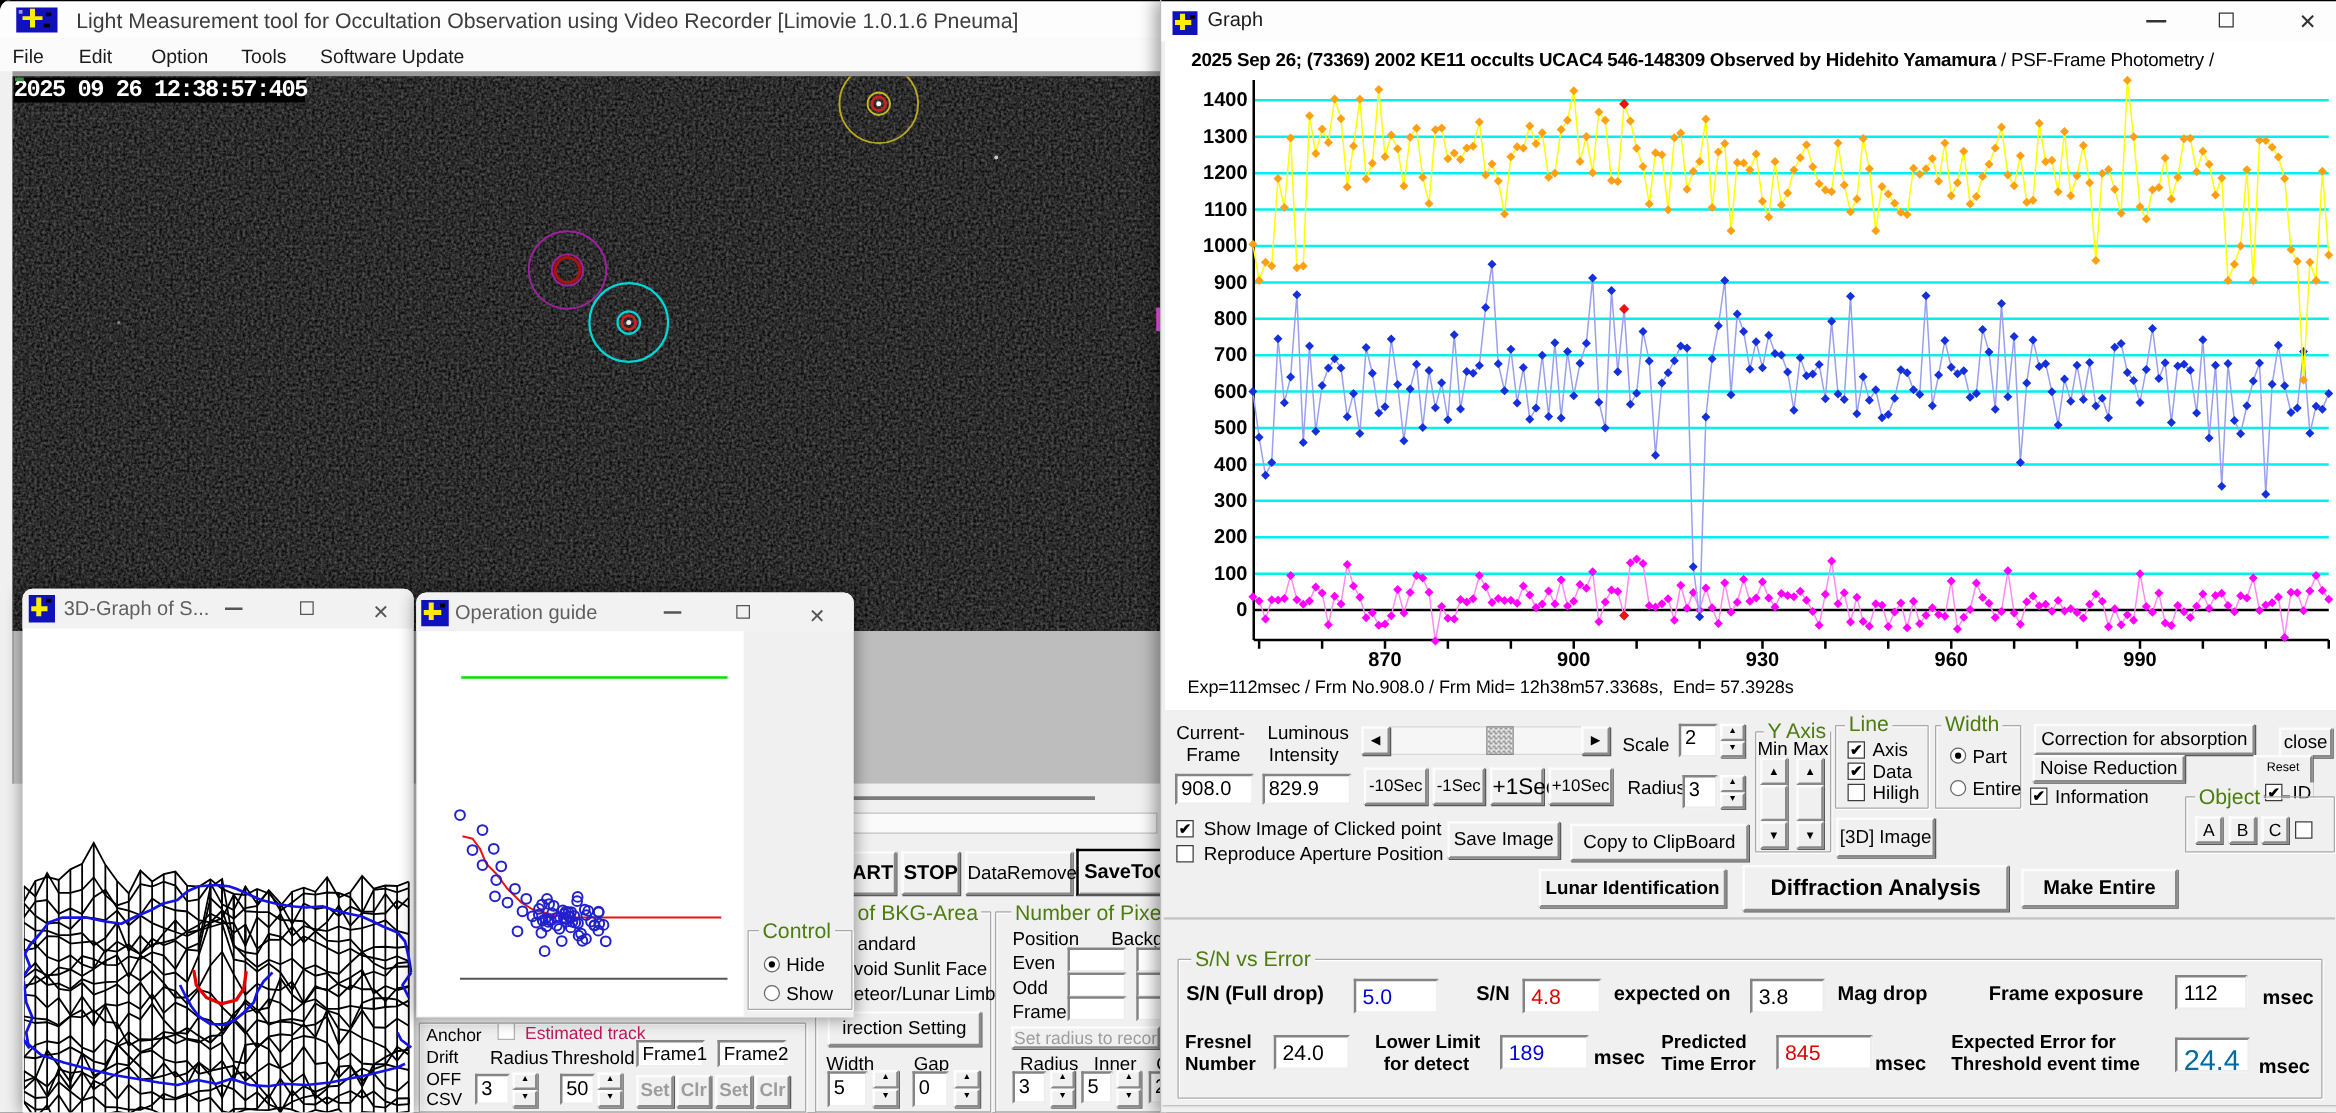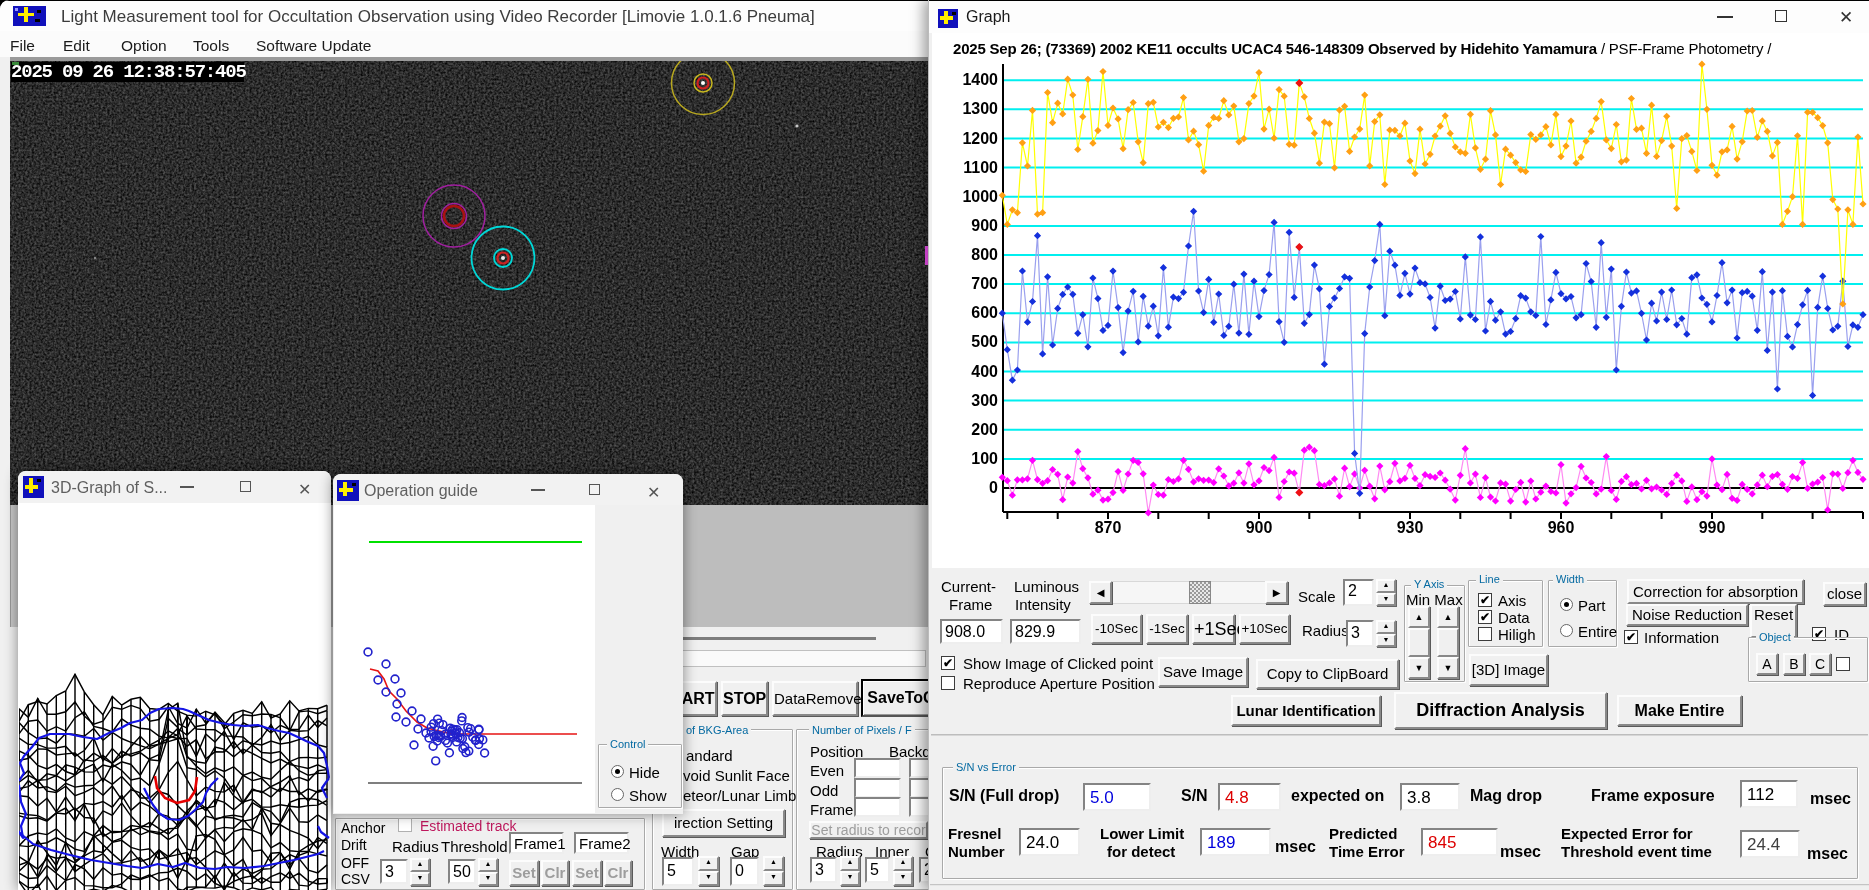--- a/index.html
+++ b/index.html
@@ -1,19 +1,19 @@
 <!DOCTYPE html>
 <html><head><meta charset="utf-8"><style>
 *{margin:0;padding:0;box-sizing:border-box}
 html,body{width:1869px;height:890px;overflow:hidden;background:#000;font-family:"Liberation Sans",sans-serif}
 .abs{position:absolute}
 .btn{position:absolute;background:#f0f0f0;border:2px solid;border-color:#fcfcfc #898989 #898989 #fcfcfc;box-shadow:1px 1px 0 #5a5a5a;text-align:center;color:#000}
 .sunk{position:absolute;background:#fff;border:2px solid;border-color:#848484 #eee #eee #848484;color:#000}
 .grp{position:absolute;border:1px solid #a9a9a9;border-radius:1px;box-shadow:inset 1px 1px 0 #fff,1px 1px 0 #fff}
-.grplab{position:absolute;background:#f0f0f0;padding:0 3px;font-size:11px;color:#0369a1;line-height:15px;white-space:nowrap}
+.grplab{position:absolute;background:#f0f0f0;padding:0 3px;font-size:17px;color:#4d7c0f;line-height:15px;white-space:nowrap}
 .cb{position:absolute;width:14px;height:14px;background:#fff;border:1.5px solid #3c3c3c}
 .ck{position:absolute;font-size:12px;font-weight:bold;color:#000;line-height:10px}
 .rad{position:absolute;width:13px;height:13px;background:#fff;border:1.5px solid #666;border-radius:50%}
 .dot{position:absolute;width:5px;height:5px;background:#000;border-radius:50%;left:2.5px;top:2.5px}
 .lbl{position:absolute;font-size:15px;color:#000;white-space:nowrap}
 .spin{position:absolute;background:#f0f0f0;border:2px solid;border-color:#fdfdfd #8a8a8a #8a8a8a #fdfdfd;box-shadow:1px 1px 0 #666;font-size:7px;text-align:center;color:#000;line-height:8px}
 </style></head><body>
 <div class="abs" style="left:0;top:0;width:1869px;height:890px;background:#f0f0f0;border-radius:9px 0 0 0;overflow:hidden">
     <div class="abs" style="left:0;top:0;width:100%;height:31px;background:#fdfdfd;border-radius:9px 0 0 0"></div>
     <div class="abs" style="left:0;top:31px;width:100%;height:26px;background:#fbfbfb"></div>
@@ -369,20 +369,21 @@
         <path d="M70.3 440.7L73.9 444.3L70.3 447.9L66.7 444.3ZM75.3 444.1L78.9 447.7L75.3 451.3L71.7 447.7ZM80.4 458.6L84.0 462.2L80.4 465.8L76.8 462.2ZM85.4 443.2L89.0 446.8L85.4 450.4L81.8 446.8ZM90.4 443.3L94.0 446.9L90.4 450.5L86.8 446.9ZM95.5 442.2L99.1 445.8L95.5 449.4L91.9 445.8ZM100.5 423.7L104.1 427.3L100.5 430.9L96.9 427.3ZM105.5 443.1L109.1 446.7L105.5 450.3L101.9 446.7ZM110.6 446.7L114.2 450.3L110.6 453.9L107.0 450.3ZM115.6 444.1L119.2 447.7L115.6 451.3L112.0 447.7ZM120.6 432.9L124.2 436.5L120.6 440.1L117.0 436.5ZM125.7 437.7L129.3 441.3L125.7 444.9L122.1 441.3ZM130.7 463.1L134.3 466.7L130.7 470.3L127.1 466.7ZM135.7 440.4L139.3 444.0L135.7 447.6L132.1 444.0ZM140.8 446.5L144.4 450.1L140.8 453.7L137.2 450.1ZM145.8 415.0L149.4 418.6L145.8 422.2L142.2 418.6ZM150.8 432.1L154.4 435.7L150.8 439.3L147.2 435.7ZM155.9 441.2L159.5 444.8L155.9 448.4L152.3 444.8ZM160.9 457.6L164.5 461.2L160.9 464.8L157.3 461.2ZM165.9 453.6L169.5 457.2L165.9 460.8L162.3 457.2ZM171.0 463.5L174.6 467.1L171.0 470.7L167.4 467.1ZM176.0 462.6L179.6 466.2L176.0 469.8L172.4 466.2ZM181.0 456.0L184.6 459.6L181.0 463.2L177.4 459.6ZM186.1 434.9L189.7 438.5L186.1 442.1L182.5 438.5ZM191.1 453.7L194.7 457.3L191.1 460.9L187.5 457.3ZM196.1 437.4L199.7 441.0L196.1 444.6L192.5 441.0ZM201.2 423.7L204.8 427.3L201.2 430.9L197.6 427.3ZM206.2 425.8L209.8 429.4L206.2 433.0L202.6 429.4ZM211.2 437.2L214.8 440.8L211.2 444.4L207.6 440.8ZM216.3 476.2L219.9 479.8L216.3 483.4L212.7 479.8ZM221.3 448.5L224.9 452.1L221.3 455.7L217.7 452.1ZM226.3 457.9L229.9 461.5L226.3 465.1L222.7 461.5ZM231.4 458.6L235.0 462.2L231.4 465.8L227.8 462.2ZM236.4 442.9L240.0 446.5L236.4 450.1L232.8 446.5ZM241.4 444.9L245.0 448.5L241.4 452.1L237.8 448.5ZM246.5 442.3L250.1 445.9L246.5 449.5L242.9 445.9ZM251.5 423.7L255.1 427.3L251.5 430.9L247.9 427.3ZM256.5 432.7L260.1 436.3L256.5 439.9L252.9 436.3ZM261.6 445.3L265.2 448.9L261.6 452.5L258.0 448.9ZM266.6 442.2L270.2 445.8L266.6 449.4L263.0 445.8ZM271.6 443.7L275.2 447.3L271.6 450.9L268.0 447.3ZM276.7 443.5L280.3 447.1L276.7 450.7L273.1 447.1ZM281.7 446.0L285.3 449.6L281.7 453.2L278.1 449.6ZM286.7 432.2L290.3 435.8L286.7 439.4L283.1 435.8ZM291.8 439.4L295.4 443.0L291.8 446.6L288.2 443.0ZM296.8 449.3L300.4 452.9L296.8 456.5L293.2 452.9ZM301.8 446.6L305.4 450.2L301.8 453.8L298.2 450.2ZM306.9 436.2L310.5 439.8L306.9 443.4L303.3 439.8ZM311.9 446.5L315.5 450.1L311.9 453.7L308.3 450.1ZM316.9 427.2L320.5 430.8L316.9 434.4L313.3 430.8ZM322.0 448.2L325.6 451.8L322.0 455.4L318.4 451.8ZM327.0 444.3L330.6 447.9L327.0 451.5L323.4 447.9ZM332.0 430.9L335.6 434.5L332.0 438.1L328.4 434.5ZM337.1 434.0L340.7 437.6L337.1 441.2L333.5 437.6ZM342.1 420.8L345.7 424.4L342.1 428.0L338.5 424.4ZM347.1 460.8L350.7 464.4L347.1 468.0L343.5 464.4ZM352.2 444.9L355.8 448.5L352.2 452.1L348.6 448.5ZM357.2 435.4L360.8 439.0L357.2 442.6L353.6 439.0ZM362.2 436.6L365.8 440.2L362.2 443.8L358.6 440.2ZM367.3 455.8L370.9 459.4L367.3 463.0L363.7 459.4ZM372.3 413.6L375.9 417.2L372.3 420.8L368.7 417.2ZM377.3 410.6L380.9 414.2L377.3 417.8L373.7 414.2ZM382.4 414.1L386.0 417.7L382.4 421.3L378.8 417.7ZM387.4 447.9L391.0 451.5L387.4 455.1L383.8 451.5ZM392.4 449.0L396.0 452.6L392.4 456.2L388.8 452.6ZM397.5 446.3L401.1 449.9L397.5 453.5L393.9 449.9ZM402.5 442.3L406.1 445.9L402.5 449.5L398.9 445.9ZM407.5 459.6L411.1 463.2L407.5 466.8L403.9 463.2ZM412.6 431.6L416.2 435.2L412.6 438.8L409.0 435.2ZM417.6 450.0L421.2 453.6L417.6 457.2L414.0 453.6ZM422.6 437.3L426.2 440.9L422.6 444.5L419.0 440.9ZM427.7 451.3L431.3 454.9L427.7 458.5L424.1 454.9ZM432.7 433.7L436.3 437.3L432.7 440.9L429.1 437.3ZM437.7 449.6L441.3 453.2L437.7 456.8L434.1 453.2ZM442.7 462.2L446.3 465.8L442.7 469.4L439.1 465.8ZM447.8 429.5L451.4 433.1L447.8 436.7L444.2 433.1ZM452.8 453.2L456.4 456.8L452.8 460.4L449.2 456.8ZM457.8 445.1L461.4 448.7L457.8 452.3L454.2 448.7ZM462.9 426.7L466.5 430.3L462.9 433.9L459.3 430.3ZM467.9 444.3L471.5 447.9L467.9 451.5L464.3 447.9ZM472.9 441.8L476.5 445.4L472.9 449.0L469.3 445.4ZM478.0 428.8L481.6 432.4L478.0 436.0L474.4 432.4ZM483.0 441.8L486.6 445.4L483.0 449.0L479.4 445.4ZM488.0 449.0L491.6 452.6L488.0 456.2L484.4 452.6ZM493.1 438.1L496.7 441.7L493.1 445.3L489.5 441.7ZM498.1 439.8L501.7 443.4L498.1 447.0L494.5 443.4ZM503.1 440.8L506.7 444.4L503.1 448.0L499.5 444.4ZM508.2 436.4L511.8 440.0L508.2 443.6L504.6 440.0ZM513.2 443.6L516.8 447.2L513.2 450.8L509.6 447.2ZM518.2 452.6L521.8 456.2L518.2 459.8L514.6 456.2ZM523.3 463.5L526.9 467.1L523.3 470.7L519.7 467.1ZM528.3 438.7L531.9 442.3L528.3 445.9L524.7 442.3ZM533.3 412.1L536.9 415.7L533.3 419.3L529.7 415.7ZM538.4 446.4L542.0 450.0L538.4 453.6L534.8 450.0ZM543.4 437.5L547.0 441.1L543.4 444.7L539.8 441.1ZM548.4 460.9L552.0 464.5L548.4 468.1L544.8 464.5ZM553.5 441.1L557.1 444.7L553.5 448.3L549.9 444.7ZM558.5 460.5L562.1 464.1L558.5 467.7L554.9 464.1ZM563.5 464.4L567.1 468.0L563.5 471.6L559.9 468.0ZM568.6 446.3L572.2 449.9L568.6 453.5L565.0 449.9ZM573.6 447.5L577.2 451.1L573.6 454.7L570.0 451.1ZM578.6 464.5L582.2 468.1L578.6 471.7L575.0 468.1ZM583.7 452.9L587.3 456.5L583.7 460.1L580.1 456.5ZM588.7 445.8L592.3 449.4L588.7 453.0L585.1 449.4ZM593.7 465.5L597.3 469.1L593.7 472.7L590.1 469.1ZM598.8 444.4L602.4 448.0L598.8 451.6L595.2 448.0ZM603.8 462.4L607.4 466.0L603.8 469.6L600.2 466.0ZM608.8 455.6L612.4 459.2L608.8 462.8L605.2 459.2ZM613.9 449.5L617.5 453.1L613.9 456.7L610.3 453.1ZM618.9 454.9L622.5 458.5L618.9 462.1L615.3 458.5ZM623.9 456.4L627.5 460.0L623.9 463.6L620.3 460.0ZM629.0 428.1L632.6 431.7L629.0 435.3L625.4 431.7ZM634.0 466.5L637.6 470.1L634.0 473.7L630.4 470.1ZM639.0 457.2L642.6 460.8L639.0 464.4L635.4 460.8ZM644.1 451.0L647.7 454.6L644.1 458.2L640.5 454.6ZM649.1 429.8L652.7 433.4L649.1 437.0L645.5 433.4ZM654.1 441.4L657.7 445.0L654.1 448.6L650.5 445.0ZM659.2 445.9L662.8 449.5L659.2 453.1L655.6 449.5ZM664.2 457.3L667.8 460.9L664.2 464.5L660.6 460.9ZM669.2 452.5L672.8 456.1L669.2 459.7L665.6 456.1ZM674.3 420.0L677.9 423.6L674.3 427.2L670.7 423.6ZM679.3 453.8L682.9 457.4L679.3 461.0L675.7 457.4ZM684.3 462.8L687.9 466.4L684.3 470.0L680.7 466.4ZM689.4 444.8L693.0 448.4L689.4 452.0L685.8 448.4ZM694.4 440.1L698.0 443.7L694.4 447.3L690.8 443.7ZM699.4 448.0L703.0 451.6L699.4 455.2L695.8 451.6ZM704.5 446.8L708.1 450.4L704.5 454.0L700.9 450.4ZM709.5 452.4L713.1 456.0L709.5 459.6L705.9 456.0ZM714.5 443.7L718.1 447.3L714.5 450.9L710.9 447.3ZM719.6 452.2L723.2 455.8L719.6 459.4L716.0 455.8ZM724.6 450.4L728.2 454.0L724.6 457.6L721.0 454.0ZM729.6 453.4L733.2 457.0L729.6 460.6L726.0 457.0ZM734.7 457.8L738.3 461.4L734.7 465.0L731.1 461.4ZM739.7 446.8L743.3 450.4L739.7 454.0L736.1 450.4ZM744.7 438.6L748.3 442.2L744.7 445.8L741.1 442.2ZM749.8 444.3L753.4 447.9L749.8 451.5L746.2 447.9ZM754.8 464.8L758.4 468.4L754.8 472.0L751.2 468.4ZM759.8 450.3L763.4 453.9L759.8 457.5L756.2 453.9ZM764.9 463.1L768.5 466.7L764.9 470.3L761.3 466.7ZM769.9 455.1L773.5 458.7L769.9 462.3L766.3 458.7ZM774.9 459.5L778.5 463.1L774.9 466.7L771.3 463.1ZM780.0 422.3L783.6 425.9L780.0 429.5L776.4 425.9ZM785.0 448.5L788.6 452.1L785.0 455.7L781.4 452.1ZM790.0 453.1L793.6 456.7L790.0 460.3L786.4 456.7ZM795.1 437.8L798.7 441.4L795.1 445.0L791.5 441.4ZM800.1 461.7L803.7 465.3L800.1 468.9L796.5 465.3ZM805.1 463.8L808.7 467.4L805.1 471.0L801.5 467.4ZM810.2 447.8L813.8 451.4L810.2 455.0L806.6 451.4ZM815.2 452.8L818.8 456.4L815.2 460.0L811.6 456.4ZM820.2 457.3L823.8 460.9L820.2 464.5L816.6 460.9ZM825.3 448.3L828.9 451.9L825.3 455.5L821.7 451.9ZM830.3 438.6L833.9 442.2L830.3 445.8L826.7 442.2ZM835.3 450.1L838.9 453.7L835.3 457.3L831.7 453.7ZM840.4 439.7L844.0 443.3L840.4 446.9L836.8 443.3ZM845.4 438.0L849.0 441.6L845.4 445.2L841.8 441.6ZM850.4 447.7L854.0 451.3L850.4 454.9L846.8 451.3ZM855.5 452.7L859.1 456.3L855.5 459.9L851.9 456.3ZM860.5 439.9L864.1 443.5L860.5 447.1L856.9 443.5ZM865.5 441.7L869.1 445.3L865.5 448.9L861.9 445.3ZM870.6 425.8L874.2 429.4L870.6 433.0L867.0 429.4ZM875.6 451.8L879.2 455.4L875.6 459.0L872.0 455.4ZM880.6 447.4L884.2 451.0L880.6 454.6L877.0 451.0ZM885.7 445.6L889.3 449.2L885.7 452.8L882.1 449.2ZM890.7 440.9L894.3 444.5L890.7 448.1L887.1 444.5ZM895.7 473.3L899.3 476.9L895.7 480.5L892.1 476.9ZM900.8 437.2L904.4 440.8L900.8 444.4L897.2 440.8ZM905.8 437.5L909.4 441.1L905.8 444.7L902.2 441.1ZM910.8 451.9L914.4 455.5L910.8 459.1L907.2 455.5ZM915.9 436.1L919.5 439.7L915.9 443.3L912.3 439.7ZM920.9 423.7L924.5 427.3L920.9 430.9L917.3 427.3ZM925.9 435.8L929.5 439.4L925.9 443.0L922.3 439.4ZM931.0 442.7L934.6 446.3L931.0 449.9L927.4 446.3Z" fill="#ff00ff"></path>
         <polyline points="70.3,280.2 75.3,316.7 80.4,347.2 85.4,337.0 90.4,238.0 95.5,289.2 100.5,268.5 105.5,202.7 110.6,320.9 115.6,243.8 120.6,312.0 125.7,275.4 130.7,261.4 135.7,254.0 140.8,261.3 145.8,300.3 150.8,281.7 155.9,313.8 160.9,245.0 165.9,265.6 171.0,297.4 176.0,292.4 181.0,238.1 186.1,274.6 191.1,319.6 196.1,278.1 201.2,258.3 206.2,308.9 211.2,263.3 216.3,293.2 221.3,273.2 226.3,302.8 231.4,234.7 236.4,294.2 241.4,264.1 246.5,265.6 251.5,259.3 256.5,213.0 261.6,178.3 266.6,258.0 271.6,279.6 276.7,246.4 281.7,289.3 286.7,261.0 291.8,302.4 296.8,293.4 301.8,251.2 306.9,300.1 311.9,241.1 316.9,301.3 322.0,248.2 327.0,283.6 332.0,257.6 337.1,241.6 342.1,189.4 347.1,288.7 352.2,309.3 357.2,199.3 362.2,264.4 367.3,214.1 372.3,290.3 377.3,281.6 382.4,232.1 387.4,255.8 392.4,331.2 397.5,273.4 402.5,265.1 407.5,255.5 412.6,243.8 417.6,245.3 422.6,420.4 427.7,460.3 432.7,300.6 437.7,254.0 442.7,227.6 447.8,191.4 452.8,282.7 457.8,218.2 462.9,232.2 467.9,262.4 472.9,240.3 478.0,261.1 483.0,235.1 488.0,249.7 493.1,250.9 498.1,264.5 503.1,295.1 508.2,253.2 513.2,267.5 518.2,266.1 523.3,258.5 528.3,286.0 533.3,223.9 538.4,282.1 543.4,286.5 548.4,203.9 553.5,298.0 558.5,268.4 563.5,287.2 568.6,278.8 573.6,301.1 578.6,298.5 583.7,285.6 588.7,262.7 593.7,265.1 598.8,278.8 603.8,282.5 608.8,203.5 613.9,291.5 618.9,266.9 623.9,239.4 629.0,260.7 634.0,265.9 639.0,263.5 644.1,284.8 649.1,281.7 654.1,230.5 659.2,248.5 664.2,294.3 669.2,209.7 674.3,284.3 679.3,236.1 684.3,337.0 689.4,273.3 694.4,239.0 699.4,260.1 704.5,257.9 709.5,280.3 714.5,307.0 719.6,270.2 724.6,288.0 729.6,259.1 734.7,286.5 739.7,257.0 744.7,291.8 749.8,285.5 754.8,301.2 759.8,244.7 764.9,241.8 769.9,265.0 774.9,271.3 780.0,288.9 785.0,262.5 790.0,229.7 795.1,269.8 800.1,257.1 805.1,305.0 810.2,259.7 815.2,258.4 820.2,263.2 825.3,297.3 830.3,238.7 835.3,317.4 840.4,259.1 845.4,356.0 850.4,257.7 855.5,303.4 860.5,314.0 865.5,291.6 870.6,271.8 875.6,257.4 880.6,362.4 885.7,274.4 890.7,243.2 895.7,275.5 900.8,297.0 905.8,293.3 910.8,248.2 915.9,313.5 920.9,291.9 925.9,294.3 931.0,281.7" fill="none" stroke="#9aa0ee" stroke-width="1.2"></polyline>
         <path d="M70.3 276.6L73.9 280.2L70.3 283.8L66.7 280.2ZM75.3 313.1L78.9 316.7L75.3 320.3L71.7 316.7ZM80.4 343.6L84.0 347.2L80.4 350.8L76.8 347.2ZM85.4 333.4L89.0 337.0L85.4 340.6L81.8 337.0ZM90.4 234.4L94.0 238.0L90.4 241.6L86.8 238.0ZM95.5 285.6L99.1 289.2L95.5 292.8L91.9 289.2ZM100.5 264.9L104.1 268.5L100.5 272.1L96.9 268.5ZM105.5 199.1L109.1 202.7L105.5 206.3L101.9 202.7ZM110.6 317.3L114.2 320.9L110.6 324.5L107.0 320.9ZM115.6 240.2L119.2 243.8L115.6 247.4L112.0 243.8ZM120.6 308.4L124.2 312.0L120.6 315.6L117.0 312.0ZM125.7 271.8L129.3 275.4L125.7 279.0L122.1 275.4ZM130.7 257.8L134.3 261.4L130.7 265.0L127.1 261.4ZM135.7 250.4L139.3 254.0L135.7 257.6L132.1 254.0ZM140.8 257.7L144.4 261.3L140.8 264.9L137.2 261.3ZM145.8 296.7L149.4 300.3L145.8 303.9L142.2 300.3ZM150.8 278.1L154.4 281.7L150.8 285.3L147.2 281.7ZM155.9 310.2L159.5 313.8L155.9 317.4L152.3 313.8ZM160.9 241.4L164.5 245.0L160.9 248.6L157.3 245.0ZM165.9 262.0L169.5 265.6L165.9 269.2L162.3 265.6ZM171.0 293.8L174.6 297.4L171.0 301.0L167.4 297.4ZM176.0 288.8L179.6 292.4L176.0 296.0L172.4 292.4ZM181.0 234.5L184.6 238.1L181.0 241.7L177.4 238.1ZM186.1 271.0L189.7 274.6L186.1 278.2L182.5 274.6ZM191.1 316.0L194.7 319.6L191.1 323.2L187.5 319.6ZM196.1 274.5L199.7 278.1L196.1 281.7L192.5 278.1ZM201.2 254.7L204.8 258.3L201.2 261.9L197.6 258.3ZM206.2 305.3L209.8 308.9L206.2 312.5L202.6 308.9ZM211.2 259.7L214.8 263.3L211.2 266.9L207.6 263.3ZM216.3 289.6L219.9 293.2L216.3 296.8L212.7 293.2ZM221.3 269.6L224.9 273.2L221.3 276.8L217.7 273.2ZM226.3 299.2L229.9 302.8L226.3 306.4L222.7 302.8ZM231.4 231.1L235.0 234.7L231.4 238.3L227.8 234.7ZM236.4 290.6L240.0 294.2L236.4 297.8L232.8 294.2ZM241.4 260.5L245.0 264.1L241.4 267.7L237.8 264.1ZM246.5 262.0L250.1 265.6L246.5 269.2L242.9 265.6ZM251.5 255.7L255.1 259.3L251.5 262.9L247.9 259.3ZM256.5 209.4L260.1 213.0L256.5 216.6L252.9 213.0ZM261.6 174.7L265.2 178.3L261.6 181.9L258.0 178.3ZM266.6 254.4L270.2 258.0L266.6 261.6L263.0 258.0ZM271.6 276.0L275.2 279.6L271.6 283.2L268.0 279.6ZM276.7 242.8L280.3 246.4L276.7 250.0L273.1 246.4ZM281.7 285.7L285.3 289.3L281.7 292.9L278.1 289.3ZM286.7 257.4L290.3 261.0L286.7 264.6L283.1 261.0ZM291.8 298.8L295.4 302.4L291.8 306.0L288.2 302.4ZM296.8 289.8L300.4 293.4L296.8 297.0L293.2 293.4ZM301.8 247.6L305.4 251.2L301.8 254.8L298.2 251.2ZM306.9 296.5L310.5 300.1L306.9 303.7L303.3 300.1ZM311.9 237.5L315.5 241.1L311.9 244.7L308.3 241.1ZM316.9 297.7L320.5 301.3L316.9 304.9L313.3 301.3ZM322.0 244.6L325.6 248.2L322.0 251.8L318.4 248.2ZM327.0 280.0L330.6 283.6L327.0 287.2L323.4 283.6ZM332.0 254.0L335.6 257.6L332.0 261.2L328.4 257.6ZM337.1 238.0L340.7 241.6L337.1 245.2L333.5 241.6ZM342.1 185.8L345.7 189.4L342.1 193.0L338.5 189.4ZM347.1 285.1L350.7 288.7L347.1 292.3L343.5 288.7ZM352.2 305.7L355.8 309.3L352.2 312.9L348.6 309.3ZM357.2 195.7L360.8 199.3L357.2 202.9L353.6 199.3ZM362.2 260.8L365.8 264.4L362.2 268.0L358.6 264.4ZM367.3 210.5L370.9 214.1L367.3 217.7L363.7 214.1ZM372.3 286.7L375.9 290.3L372.3 293.9L368.7 290.3ZM377.3 278.0L380.9 281.6L377.3 285.2L373.7 281.6ZM382.4 228.5L386.0 232.1L382.4 235.7L378.8 232.1ZM387.4 252.2L391.0 255.8L387.4 259.4L383.8 255.8ZM392.4 327.6L396.0 331.2L392.4 334.8L388.8 331.2ZM397.5 269.8L401.1 273.4L397.5 277.0L393.9 273.4ZM402.5 261.5L406.1 265.1L402.5 268.7L398.9 265.1ZM407.5 251.9L411.1 255.5L407.5 259.1L403.9 255.5ZM412.6 240.2L416.2 243.8L412.6 247.4L409.0 243.8ZM417.6 241.7L421.2 245.3L417.6 248.9L414.0 245.3ZM422.6 416.8L426.2 420.4L422.6 424.0L419.0 420.4ZM427.7 456.7L431.3 460.3L427.7 463.9L424.1 460.3ZM432.7 297.0L436.3 300.6L432.7 304.2L429.1 300.6ZM437.7 250.4L441.3 254.0L437.7 257.6L434.1 254.0ZM442.7 224.0L446.3 227.6L442.7 231.2L439.1 227.6ZM447.8 187.8L451.4 191.4L447.8 195.0L444.2 191.4ZM452.8 279.1L456.4 282.7L452.8 286.3L449.2 282.7ZM457.8 214.6L461.4 218.2L457.8 221.8L454.2 218.2ZM462.9 228.6L466.5 232.2L462.9 235.8L459.3 232.2ZM467.9 258.8L471.5 262.4L467.9 266.0L464.3 262.4ZM472.9 236.7L476.5 240.3L472.9 243.9L469.3 240.3ZM478.0 257.5L481.6 261.1L478.0 264.7L474.4 261.1ZM483.0 231.5L486.6 235.1L483.0 238.7L479.4 235.1ZM488.0 246.1L491.6 249.7L488.0 253.3L484.4 249.7ZM493.1 247.3L496.7 250.9L493.1 254.5L489.5 250.9ZM498.1 260.9L501.7 264.5L498.1 268.1L494.5 264.5ZM503.1 291.5L506.7 295.1L503.1 298.7L499.5 295.1ZM508.2 249.6L511.8 253.2L508.2 256.8L504.6 253.2ZM513.2 263.9L516.8 267.5L513.2 271.1L509.6 267.5ZM518.2 262.5L521.8 266.1L518.2 269.7L514.6 266.1ZM523.3 254.9L526.9 258.5L523.3 262.1L519.7 258.5ZM528.3 282.4L531.9 286.0L528.3 289.6L524.7 286.0ZM533.3 220.3L536.9 223.9L533.3 227.5L529.7 223.9ZM538.4 278.5L542.0 282.1L538.4 285.7L534.8 282.1ZM543.4 282.9L547.0 286.5L543.4 290.1L539.8 286.5ZM548.4 200.3L552.0 203.9L548.4 207.5L544.8 203.9ZM553.5 294.4L557.1 298.0L553.5 301.6L549.9 298.0ZM558.5 264.8L562.1 268.4L558.5 272.0L554.9 268.4ZM563.5 283.6L567.1 287.2L563.5 290.8L559.9 287.2ZM568.6 275.2L572.2 278.8L568.6 282.4L565.0 278.8ZM573.6 297.5L577.2 301.1L573.6 304.7L570.0 301.1ZM578.6 294.9L582.2 298.5L578.6 302.1L575.0 298.5ZM583.7 282.0L587.3 285.6L583.7 289.2L580.1 285.6ZM588.7 259.1L592.3 262.7L588.7 266.3L585.1 262.7ZM593.7 261.5L597.3 265.1L593.7 268.7L590.1 265.1ZM598.8 275.2L602.4 278.8L598.8 282.4L595.2 278.8ZM603.8 278.9L607.4 282.5L603.8 286.1L600.2 282.5ZM608.8 199.9L612.4 203.5L608.8 207.1L605.2 203.5ZM613.9 287.9L617.5 291.5L613.9 295.1L610.3 291.5ZM618.9 263.3L622.5 266.9L618.9 270.5L615.3 266.9ZM623.9 235.8L627.5 239.4L623.9 243.0L620.3 239.4ZM629.0 257.1L632.6 260.7L629.0 264.3L625.4 260.7ZM634.0 262.3L637.6 265.9L634.0 269.5L630.4 265.9ZM639.0 259.9L642.6 263.5L639.0 267.1L635.4 263.5ZM644.1 281.2L647.7 284.8L644.1 288.4L640.5 284.8ZM649.1 278.1L652.7 281.7L649.1 285.3L645.5 281.7ZM654.1 226.9L657.7 230.5L654.1 234.1L650.5 230.5ZM659.2 244.9L662.8 248.5L659.2 252.1L655.6 248.5ZM664.2 290.7L667.8 294.3L664.2 297.9L660.6 294.3ZM669.2 206.1L672.8 209.7L669.2 213.3L665.6 209.7ZM674.3 280.7L677.9 284.3L674.3 287.9L670.7 284.3ZM679.3 232.5L682.9 236.1L679.3 239.7L675.7 236.1ZM684.3 333.4L687.9 337.0L684.3 340.6L680.7 337.0ZM689.4 269.7L693.0 273.3L689.4 276.9L685.8 273.3ZM694.4 235.4L698.0 239.0L694.4 242.6L690.8 239.0ZM699.4 256.5L703.0 260.1L699.4 263.7L695.8 260.1ZM704.5 254.3L708.1 257.9L704.5 261.5L700.9 257.9ZM709.5 276.7L713.1 280.3L709.5 283.9L705.9 280.3ZM714.5 303.4L718.1 307.0L714.5 310.6L710.9 307.0ZM719.6 266.6L723.2 270.2L719.6 273.8L716.0 270.2ZM724.6 284.4L728.2 288.0L724.6 291.6L721.0 288.0ZM729.6 255.5L733.2 259.1L729.6 262.7L726.0 259.1ZM734.7 282.9L738.3 286.5L734.7 290.1L731.1 286.5ZM739.7 253.4L743.3 257.0L739.7 260.6L736.1 257.0ZM744.7 288.2L748.3 291.8L744.7 295.4L741.1 291.8ZM749.8 281.9L753.4 285.5L749.8 289.1L746.2 285.5ZM754.8 297.6L758.4 301.2L754.8 304.8L751.2 301.2ZM759.8 241.1L763.4 244.7L759.8 248.3L756.2 244.7ZM764.9 238.2L768.5 241.8L764.9 245.4L761.3 241.8ZM769.9 261.4L773.5 265.0L769.9 268.6L766.3 265.0ZM774.9 267.7L778.5 271.3L774.9 274.9L771.3 271.3ZM780.0 285.3L783.6 288.9L780.0 292.5L776.4 288.9ZM785.0 258.9L788.6 262.5L785.0 266.1L781.4 262.5ZM790.0 226.1L793.6 229.7L790.0 233.3L786.4 229.7ZM795.1 266.2L798.7 269.8L795.1 273.4L791.5 269.8ZM800.1 253.5L803.7 257.1L800.1 260.7L796.5 257.1ZM805.1 301.4L808.7 305.0L805.1 308.6L801.5 305.0ZM810.2 256.1L813.8 259.7L810.2 263.3L806.6 259.7ZM815.2 254.8L818.8 258.4L815.2 262.0L811.6 258.4ZM820.2 259.6L823.8 263.2L820.2 266.8L816.6 263.2ZM825.3 293.7L828.9 297.3L825.3 300.9L821.7 297.3ZM830.3 235.1L833.9 238.7L830.3 242.3L826.7 238.7ZM835.3 313.8L838.9 317.4L835.3 321.0L831.7 317.4ZM840.4 255.5L844.0 259.1L840.4 262.7L836.8 259.1ZM845.4 352.4L849.0 356.0L845.4 359.6L841.8 356.0ZM850.4 254.1L854.0 257.7L850.4 261.3L846.8 257.7ZM855.5 299.8L859.1 303.4L855.5 307.0L851.9 303.4ZM860.5 310.4L864.1 314.0L860.5 317.6L856.9 314.0ZM865.5 288.0L869.1 291.6L865.5 295.2L861.9 291.6ZM870.6 268.2L874.2 271.8L870.6 275.4L867.0 271.8ZM875.6 253.8L879.2 257.4L875.6 261.0L872.0 257.4ZM880.6 358.8L884.2 362.4L880.6 366.0L877.0 362.4ZM885.7 270.8L889.3 274.4L885.7 278.0L882.1 274.4ZM890.7 239.6L894.3 243.2L890.7 246.8L887.1 243.2ZM895.7 271.9L899.3 275.5L895.7 279.1L892.1 275.5ZM900.8 293.4L904.4 297.0L900.8 300.6L897.2 297.0ZM905.8 289.7L909.4 293.3L905.8 296.9L902.2 293.3ZM910.8 244.6L914.4 248.2L910.8 251.8L907.2 248.2ZM915.9 309.9L919.5 313.5L915.9 317.1L912.3 313.5ZM920.9 288.3L924.5 291.9L920.9 295.5L917.3 291.9ZM925.9 290.7L929.5 294.3L925.9 297.9L922.3 294.3ZM931.0 278.1L934.6 281.7L931.0 285.3L927.4 281.7Z" fill="#1430dc"></path>
         <polyline points="70.3,162.3 75.3,191.4 80.4,176.8 85.4,179.7 90.4,109.8 95.5,133.0 100.5,77.4 105.5,181.2 110.6,179.7 115.6,59.5 120.6,89.7 125.7,70.2 130.7,80.9 135.7,46.2 140.8,62.0 145.8,116.5 150.8,83.7 155.9,46.3 160.9,110.2 165.9,97.6 171.0,38.5 176.0,92.4 181.0,75.0 186.1,85.9 191.1,115.7 196.1,76.7 201.2,69.5 206.2,108.8 211.2,129.7 216.3,70.7 221.3,69.3 226.3,94.0 231.4,89.3 236.4,94.6 241.4,85.3 246.5,84.0 251.5,64.6 256.5,106.9 261.6,98.2 266.6,111.7 271.6,138.2 276.7,92.4 281.7,84.4 286.7,85.5 291.8,67.7 296.8,81.9 301.8,73.1 306.9,108.8 311.9,105.6 316.9,70.6 322.0,63.1 327.0,39.6 332.0,96.1 337.1,76.2 342.1,105.2 347.1,56.6 352.2,63.2 357.2,111.3 362.2,112.2 367.3,50.1 372.3,63.8 377.3,85.5 382.4,100.2 387.4,130.2 392.4,89.1 397.5,90.7 402.5,134.8 407.5,77.1 412.6,73.3 417.6,118.4 422.6,104.0 427.7,96.1 432.7,62.1 437.7,132.9 442.7,88.6 447.8,81.8 452.8,151.5 457.8,97.0 462.9,97.3 467.9,103.0 472.9,90.2 478.0,128.0 483.0,140.6 488.0,96.2 493.1,131.0 498.1,121.3 503.1,103.0 508.2,93.2 513.2,82.8 518.2,100.4 523.3,114.0 528.3,118.9 533.3,120.3 538.4,81.3 543.4,114.9 548.4,136.3 553.5,126.2 558.5,77.7 563.5,101.9 568.6,151.5 573.6,116.2 578.6,122.2 583.7,129.6 588.7,136.9 593.7,138.5 598.8,101.6 603.8,106.4 608.8,101.9 613.9,93.7 618.9,112.0 623.9,81.4 629.0,123.6 634.0,113.1 639.0,88.0 644.1,130.2 649.1,124.2 654.1,108.2 659.2,98.4 664.2,85.4 669.2,68.6 674.3,106.9 679.3,115.6 684.3,91.5 689.4,128.8 694.4,127.1 699.4,65.5 704.5,96.4 709.5,95.2 714.5,120.4 719.6,72.2 724.6,123.5 729.6,107.6 734.7,83.3 739.7,113.1 744.7,175.4 749.8,105.7 754.8,102.6 759.8,118.4 764.9,137.5 769.9,31.2 774.9,76.3 780.0,132.3 785.0,142.2 790.0,118.8 795.1,116.9 800.1,93.4 805.1,126.1 810.2,108.7 815.2,78.0 820.2,77.5 825.3,104.3 830.3,87.9 835.3,98.4 840.4,122.9 845.4,109.4 850.4,191.4 855.5,178.3 860.5,163.7 865.5,102.8 870.6,191.4 875.6,79.2 880.6,79.3 885.7,84.7 890.7,92.6 895.7,109.8 900.8,166.6 905.8,176.0 910.8,270.9 915.9,176.8 920.9,191.4 925.9,104.0 931.0,171.0" fill="none" stroke="#ffff00" stroke-width="1.2"></polyline>
         <path d="M70.3 158.7L73.9 162.3L70.3 165.9L66.7 162.3ZM75.3 187.8L78.9 191.4L75.3 195.0L71.7 191.4ZM80.4 173.2L84.0 176.8L80.4 180.4L76.8 176.8ZM85.4 176.1L89.0 179.7L85.4 183.3L81.8 179.7ZM90.4 106.2L94.0 109.8L90.4 113.4L86.8 109.8ZM95.5 129.4L99.1 133.0L95.5 136.6L91.9 133.0ZM100.5 73.8L104.1 77.4L100.5 81.0L96.9 77.4ZM105.5 177.6L109.1 181.2L105.5 184.8L101.9 181.2ZM110.6 176.1L114.2 179.7L110.6 183.3L107.0 179.7ZM115.6 55.9L119.2 59.5L115.6 63.1L112.0 59.5ZM120.6 86.1L124.2 89.7L120.6 93.3L117.0 89.7ZM125.7 66.6L129.3 70.2L125.7 73.8L122.1 70.2ZM130.7 77.3L134.3 80.9L130.7 84.5L127.1 80.9ZM135.7 42.6L139.3 46.2L135.7 49.8L132.1 46.2ZM140.8 58.4L144.4 62.0L140.8 65.6L137.2 62.0ZM145.8 112.9L149.4 116.5L145.8 120.1L142.2 116.5ZM150.8 80.1L154.4 83.7L150.8 87.3L147.2 83.7ZM155.9 42.7L159.5 46.3L155.9 49.9L152.3 46.3ZM160.9 106.6L164.5 110.2L160.9 113.8L157.3 110.2ZM165.9 94.0L169.5 97.6L165.9 101.2L162.3 97.6ZM171.0 34.9L174.6 38.5L171.0 42.1L167.4 38.5ZM176.0 88.8L179.6 92.4L176.0 96.0L172.4 92.4ZM181.0 71.4L184.6 75.0L181.0 78.6L177.4 75.0ZM186.1 82.3L189.7 85.9L186.1 89.5L182.5 85.9ZM191.1 112.1L194.7 115.7L191.1 119.3L187.5 115.7ZM196.1 73.1L199.7 76.7L196.1 80.3L192.5 76.7ZM201.2 65.9L204.8 69.5L201.2 73.1L197.6 69.5ZM206.2 105.2L209.8 108.8L206.2 112.4L202.6 108.8ZM211.2 126.1L214.8 129.7L211.2 133.3L207.6 129.7ZM216.3 67.1L219.9 70.7L216.3 74.3L212.7 70.7ZM221.3 65.7L224.9 69.3L221.3 72.9L217.7 69.3ZM226.3 90.4L229.9 94.0L226.3 97.6L222.7 94.0ZM231.4 85.7L235.0 89.3L231.4 92.9L227.8 89.3ZM236.4 91.0L240.0 94.6L236.4 98.2L232.8 94.6ZM241.4 81.7L245.0 85.3L241.4 88.9L237.8 85.3ZM246.5 80.4L250.1 84.0L246.5 87.6L242.9 84.0ZM251.5 61.0L255.1 64.6L251.5 68.2L247.9 64.6ZM256.5 103.3L260.1 106.9L256.5 110.5L252.9 106.9ZM261.6 94.6L265.2 98.2L261.6 101.8L258.0 98.2ZM266.6 108.1L270.2 111.7L266.6 115.3L263.0 111.7ZM271.6 134.6L275.2 138.2L271.6 141.8L268.0 138.2ZM276.7 88.8L280.3 92.4L276.7 96.0L273.1 92.4ZM281.7 80.8L285.3 84.4L281.7 88.0L278.1 84.4ZM286.7 81.9L290.3 85.5L286.7 89.1L283.1 85.5ZM291.8 64.1L295.4 67.7L291.8 71.3L288.2 67.7ZM296.8 78.3L300.4 81.9L296.8 85.5L293.2 81.9ZM301.8 69.5L305.4 73.1L301.8 76.7L298.2 73.1ZM306.9 105.2L310.5 108.8L306.9 112.4L303.3 108.8ZM311.9 102.0L315.5 105.6L311.9 109.2L308.3 105.6ZM316.9 67.0L320.5 70.6L316.9 74.2L313.3 70.6ZM322.0 59.5L325.6 63.1L322.0 66.7L318.4 63.1ZM327.0 36.0L330.6 39.6L327.0 43.2L323.4 39.6ZM332.0 92.5L335.6 96.1L332.0 99.7L328.4 96.1ZM337.1 72.6L340.7 76.2L337.1 79.8L333.5 76.2ZM342.1 101.6L345.7 105.2L342.1 108.8L338.5 105.2ZM347.1 53.0L350.7 56.6L347.1 60.2L343.5 56.6ZM352.2 59.6L355.8 63.2L352.2 66.8L348.6 63.2ZM357.2 107.7L360.8 111.3L357.2 114.9L353.6 111.3ZM362.2 108.6L365.8 112.2L362.2 115.8L358.6 112.2ZM367.3 46.5L370.9 50.1L367.3 53.7L363.7 50.1ZM372.3 60.2L375.9 63.8L372.3 67.4L368.7 63.8ZM377.3 81.9L380.9 85.5L377.3 89.1L373.7 85.5ZM382.4 96.6L386.0 100.2L382.4 103.8L378.8 100.2ZM387.4 126.6L391.0 130.2L387.4 133.8L383.8 130.2ZM392.4 85.5L396.0 89.1L392.4 92.7L388.8 89.1ZM397.5 87.1L401.1 90.7L397.5 94.3L393.9 90.7ZM402.5 131.2L406.1 134.8L402.5 138.4L398.9 134.8ZM407.5 73.5L411.1 77.1L407.5 80.7L403.9 77.1ZM412.6 69.7L416.2 73.3L412.6 76.9L409.0 73.3ZM417.6 114.8L421.2 118.4L417.6 122.0L414.0 118.4ZM422.6 100.4L426.2 104.0L422.6 107.6L419.0 104.0ZM427.7 92.5L431.3 96.1L427.7 99.7L424.1 96.1ZM432.7 58.5L436.3 62.1L432.7 65.7L429.1 62.1ZM437.7 129.3L441.3 132.9L437.7 136.5L434.1 132.9ZM442.7 85.0L446.3 88.6L442.7 92.2L439.1 88.6ZM447.8 78.2L451.4 81.8L447.8 85.4L444.2 81.8ZM452.8 147.9L456.4 151.5L452.8 155.1L449.2 151.5ZM457.8 93.4L461.4 97.0L457.8 100.6L454.2 97.0ZM462.9 93.7L466.5 97.3L462.9 100.9L459.3 97.3ZM467.9 99.4L471.5 103.0L467.9 106.6L464.3 103.0ZM472.9 86.6L476.5 90.2L472.9 93.8L469.3 90.2ZM478.0 124.4L481.6 128.0L478.0 131.6L474.4 128.0ZM483.0 137.0L486.6 140.6L483.0 144.2L479.4 140.6ZM488.0 92.6L491.6 96.2L488.0 99.8L484.4 96.2ZM493.1 127.4L496.7 131.0L493.1 134.6L489.5 131.0ZM498.1 117.7L501.7 121.3L498.1 124.9L494.5 121.3ZM503.1 99.4L506.7 103.0L503.1 106.6L499.5 103.0ZM508.2 89.6L511.8 93.2L508.2 96.8L504.6 93.2ZM513.2 79.2L516.8 82.8L513.2 86.4L509.6 82.8ZM518.2 96.8L521.8 100.4L518.2 104.0L514.6 100.4ZM523.3 110.4L526.9 114.0L523.3 117.6L519.7 114.0ZM528.3 115.3L531.9 118.9L528.3 122.5L524.7 118.9ZM533.3 116.7L536.9 120.3L533.3 123.9L529.7 120.3ZM538.4 77.7L542.0 81.3L538.4 84.9L534.8 81.3ZM543.4 111.3L547.0 114.9L543.4 118.5L539.8 114.9ZM548.4 132.7L552.0 136.3L548.4 139.9L544.8 136.3ZM553.5 122.6L557.1 126.2L553.5 129.8L549.9 126.2ZM558.5 74.1L562.1 77.7L558.5 81.3L554.9 77.7ZM563.5 98.3L567.1 101.9L563.5 105.5L559.9 101.9ZM568.6 147.9L572.2 151.5L568.6 155.1L565.0 151.5ZM573.6 112.6L577.2 116.2L573.6 119.8L570.0 116.2ZM578.6 118.6L582.2 122.2L578.6 125.8L575.0 122.2ZM583.7 126.0L587.3 129.6L583.7 133.2L580.1 129.6ZM588.7 133.3L592.3 136.9L588.7 140.5L585.1 136.9ZM593.7 134.9L597.3 138.5L593.7 142.1L590.1 138.5ZM598.8 98.0L602.4 101.6L598.8 105.2L595.2 101.6ZM603.8 102.8L607.4 106.4L603.8 110.0L600.2 106.4ZM608.8 98.3L612.4 101.9L608.8 105.5L605.2 101.9ZM613.9 90.1L617.5 93.7L613.9 97.3L610.3 93.7ZM618.9 108.4L622.5 112.0L618.9 115.6L615.3 112.0ZM623.9 77.8L627.5 81.4L623.9 85.0L620.3 81.4ZM629.0 120.0L632.6 123.6L629.0 127.2L625.4 123.6ZM634.0 109.5L637.6 113.1L634.0 116.7L630.4 113.1ZM639.0 84.4L642.6 88.0L639.0 91.6L635.4 88.0ZM644.1 126.6L647.7 130.2L644.1 133.8L640.5 130.2ZM649.1 120.6L652.7 124.2L649.1 127.8L645.5 124.2ZM654.1 104.6L657.7 108.2L654.1 111.8L650.5 108.2ZM659.2 94.8L662.8 98.4L659.2 102.0L655.6 98.4ZM664.2 81.8L667.8 85.4L664.2 89.0L660.6 85.4ZM669.2 65.0L672.8 68.6L669.2 72.2L665.6 68.6ZM674.3 103.3L677.9 106.9L674.3 110.5L670.7 106.9ZM679.3 112.0L682.9 115.6L679.3 119.2L675.7 115.6ZM684.3 87.9L687.9 91.5L684.3 95.1L680.7 91.5ZM689.4 125.2L693.0 128.8L689.4 132.4L685.8 128.8ZM694.4 123.5L698.0 127.1L694.4 130.7L690.8 127.1ZM699.4 61.9L703.0 65.5L699.4 69.1L695.8 65.5ZM704.5 92.8L708.1 96.4L704.5 100.0L700.9 96.4ZM709.5 91.6L713.1 95.2L709.5 98.8L705.9 95.2ZM714.5 116.8L718.1 120.4L714.5 124.0L710.9 120.4ZM719.6 68.6L723.2 72.2L719.6 75.8L716.0 72.2ZM724.6 119.9L728.2 123.5L724.6 127.1L721.0 123.5ZM729.6 104.0L733.2 107.6L729.6 111.2L726.0 107.6ZM734.7 79.7L738.3 83.3L734.7 86.9L731.1 83.3ZM739.7 109.5L743.3 113.1L739.7 116.7L736.1 113.1ZM744.7 171.8L748.3 175.4L744.7 179.0L741.1 175.4ZM749.8 102.1L753.4 105.7L749.8 109.3L746.2 105.7ZM754.8 99.0L758.4 102.6L754.8 106.2L751.2 102.6ZM759.8 114.8L763.4 118.4L759.8 122.0L756.2 118.4ZM764.9 133.9L768.5 137.5L764.9 141.1L761.3 137.5ZM769.9 27.6L773.5 31.2L769.9 34.8L766.3 31.2ZM774.9 72.7L778.5 76.3L774.9 79.9L771.3 76.3ZM780.0 128.7L783.6 132.3L780.0 135.9L776.4 132.3ZM785.0 138.6L788.6 142.2L785.0 145.8L781.4 142.2ZM790.0 115.2L793.6 118.8L790.0 122.4L786.4 118.8ZM795.1 113.3L798.7 116.9L795.1 120.5L791.5 116.9ZM800.1 89.8L803.7 93.4L800.1 97.0L796.5 93.4ZM805.1 122.5L808.7 126.1L805.1 129.7L801.5 126.1ZM810.2 105.1L813.8 108.7L810.2 112.3L806.6 108.7ZM815.2 74.4L818.8 78.0L815.2 81.6L811.6 78.0ZM820.2 73.9L823.8 77.5L820.2 81.1L816.6 77.5ZM825.3 100.7L828.9 104.3L825.3 107.9L821.7 104.3ZM830.3 84.3L833.9 87.9L830.3 91.5L826.7 87.9ZM835.3 94.8L838.9 98.4L835.3 102.0L831.7 98.4ZM840.4 119.3L844.0 122.9L840.4 126.5L836.8 122.9ZM845.4 105.8L849.0 109.4L845.4 113.0L841.8 109.4ZM850.4 187.8L854.0 191.4L850.4 195.0L846.8 191.4ZM855.5 174.7L859.1 178.3L855.5 181.9L851.9 178.3ZM860.5 160.1L864.1 163.7L860.5 167.3L856.9 163.7ZM865.5 99.2L869.1 102.8L865.5 106.4L861.9 102.8ZM870.6 187.8L874.2 191.4L870.6 195.0L867.0 191.4ZM875.6 75.6L879.2 79.2L875.6 82.8L872.0 79.2ZM880.6 75.7L884.2 79.3L880.6 82.9L877.0 79.3ZM885.7 81.1L889.3 84.7L885.7 88.3L882.1 84.7ZM890.7 89.0L894.3 92.6L890.7 96.2L887.1 92.6ZM895.7 106.2L899.3 109.8L895.7 113.4L892.1 109.8ZM900.8 163.0L904.4 166.6L900.8 170.2L897.2 166.6ZM905.8 172.4L909.4 176.0L905.8 179.6L902.2 176.0ZM910.8 267.3L914.4 270.9L910.8 274.5L907.2 270.9ZM915.9 173.2L919.5 176.8L915.9 180.4L912.3 176.8ZM920.9 187.8L924.5 191.4L920.9 195.0L917.3 191.4ZM925.9 100.4L929.5 104.0L925.9 107.6L922.3 104.0ZM931.0 167.4L934.6 171.0L931.0 174.6L927.4 171.0Z" fill="#ffa014"></path>
         <path d="M367.3 46.1L371.3 50.1L367.3 54.1L363.3 50.1Z" fill="#ee1111"></path>
         <path d="M367.3 210.1L371.3 214.1L367.3 218.1L363.3 214.1Z" fill="#ee1111"></path>
         <path d="M367.3 455.4L371.3 459.4L367.3 463.4L363.3 459.4Z" fill="#ee1111"></path>
       </svg>
       <div class="abs" style="left:21px;top:7px;font-size:15px;letter-spacing:-0.2px;font-weight:bold;color:#000;white-space:nowrap">2025 Sep 26; (73369) 2002 KE11 occults UCAC4 546-148309 Observed by Hidehito Yamamura <span style="font-weight:normal">/ PSF-Frame Photometry /</span></div>
+      <div class="abs" style="left:18px;top:509px;font-size:14.5px;letter-spacing:-0.1px;color:#000;white-space:nowrap">Exp=112msec / Frm No.908.0 / Frm Mid= 12h38m57.3368s,&nbsp; End= 57.3928s</div>
     </div>
     <div class="lbl" style="left:12px;top:578px">Current-</div>
     <div class="lbl" style="left:20px;top:596px">Frame</div>
     <div class="lbl" style="left:85px;top:578px">Luminous</div>
     <div class="lbl" style="left:86px;top:596px">Intensity</div>
     <div class="abs" style="left:160px;top:581px;width:199px;height:23px;background:#f6f6f6;border:1px solid #d8d8d8"></div>
     <div class="btn" style="left:160px;top:581px;width:23px;height:23px;font-size:10px;line-height:19px">◀</div>
     <div class="btn" style="left:336px;top:581px;width:23px;height:23px;font-size:10px;line-height:19px">▶</div>
     <div class="abs" style="left:260px;top:581px;width:22px;height:23px;background:repeating-conic-gradient(#9a9a9a 0% 25%, #e8e8e8 0% 50%) 0 0/4px 4px;border:1px solid #888"></div>
     <div class="lbl" style="left:369px;top:588px">Scale</div>
@@ -424,21 +425,21 @@
     <div class="grplab" style="left:624px;top:572px">Width</div>
     <div class="rad" style="left:631px;top:598px">
       <div class="dot"></div>
     </div>
     <div class="lbl" style="left:649px;top:597px">Part</div>
     <div class="rad" style="left:631px;top:624px"></div>
     <div class="lbl" style="left:649px;top:623px">Entire</div>
     <div class="btn" style="left:698px;top:579px;width:177px;height:25px;font-size:15px;line-height:21px">Correction for absorption</div>
     <div class="btn" style="left:894px;top:582px;width:43px;height:24px;font-size:15px;line-height:20px">close</div>
     <div class="btn" style="left:697px;top:604px;width:122px;height:22px;font-size:15px;line-height:18px">Noise Reduction</div>
-    <div class="btn" style="left:821px;top:604px;width:47px;height:34px;font-size:15px;line-height:18px">Reset</div>
+    <div class="btn" style="left:874px;top:604px;width:47px;height:34px;font-size:10px;line-height:18px">Reset</div>
     <div class="cb" style="left:695px;top:630px"></div>
     <div class="ck" style="left:697px;top:632px">✔</div>
     <div class="lbl" style="left:715px;top:629px">Information</div>
     <div class="cb" style="left:883px;top:627px"></div>
     <div class="ck" style="left:885px;top:629px">✔</div>
     <div class="lbl" style="left:903px;top:626px;background:#f0f0f0;padding:0 2px">ID</div>
     <div class="grp" style="left:819px;top:637px;width:120px;height:45px"></div>
     <div class="grplab" style="left:827px;top:630px">Object</div>
     <div class="btn" style="left:827px;top:653px;width:22px;height:22px;font-size:14px;line-height:18px">A</div>
     <div class="btn" style="left:854px;top:653px;width:22px;height:22px;font-size:14px;line-height:18px">B</div>
@@ -474,15 +475,15 @@
     <div class="lbl" style="left:171px;top:825px;font-weight:bold;font-size:15px">Lower Limit</div>
     <div class="lbl" style="left:178px;top:843px;font-weight:bold;font-size:15px">for detect</div>
     <div class="sunk" style="left:271px;top:828px;width:71px;height:28px;font-size:17px;color:#0000dd;padding:3px 0 0 5px">189</div>
     <div class="lbl" style="left:346px;top:838px;font-weight:bold;font-size:16px">msec</div>
     <div class="lbl" style="left:400px;top:825px;font-weight:bold;font-size:15px">Predicted</div>
     <div class="lbl" style="left:400px;top:843px;font-weight:bold;font-size:15px">Time Error</div>
     <div class="sunk" style="left:492px;top:828px;width:77px;height:28px;font-size:17px;color:#dd0000;padding:3px 0 0 5px">845</div>
     <div class="lbl" style="left:571px;top:843px;font-weight:bold;font-size:16px">msec</div>
     <div class="lbl" style="left:632px;top:825px;font-weight:bold;font-size:15px">Expected Error for</div>
     <div class="lbl" style="left:632px;top:843px;font-weight:bold;font-size:15px">Threshold event time</div>
-    <div class="sunk" style="left:811px;top:830px;width:60px;height:28px;font-size:17px;color:#404040;padding:3px 0 0 5px">24.4</div>
+    <div class="sunk" style="left:811px;top:830px;width:60px;height:28px;font-size:23px;color:#0369a1;padding:3px 0 0 5px">24.4</div>
     <div class="lbl" style="left:878px;top:845px;font-weight:bold;font-size:16px">msec</div>
     <div class="abs" style="left:1px;top:884px;width:940px;height:2px;background:#e6e6e6;border-top:1px solid #c4c4c4"></div>
   </div>
 </body></html>

